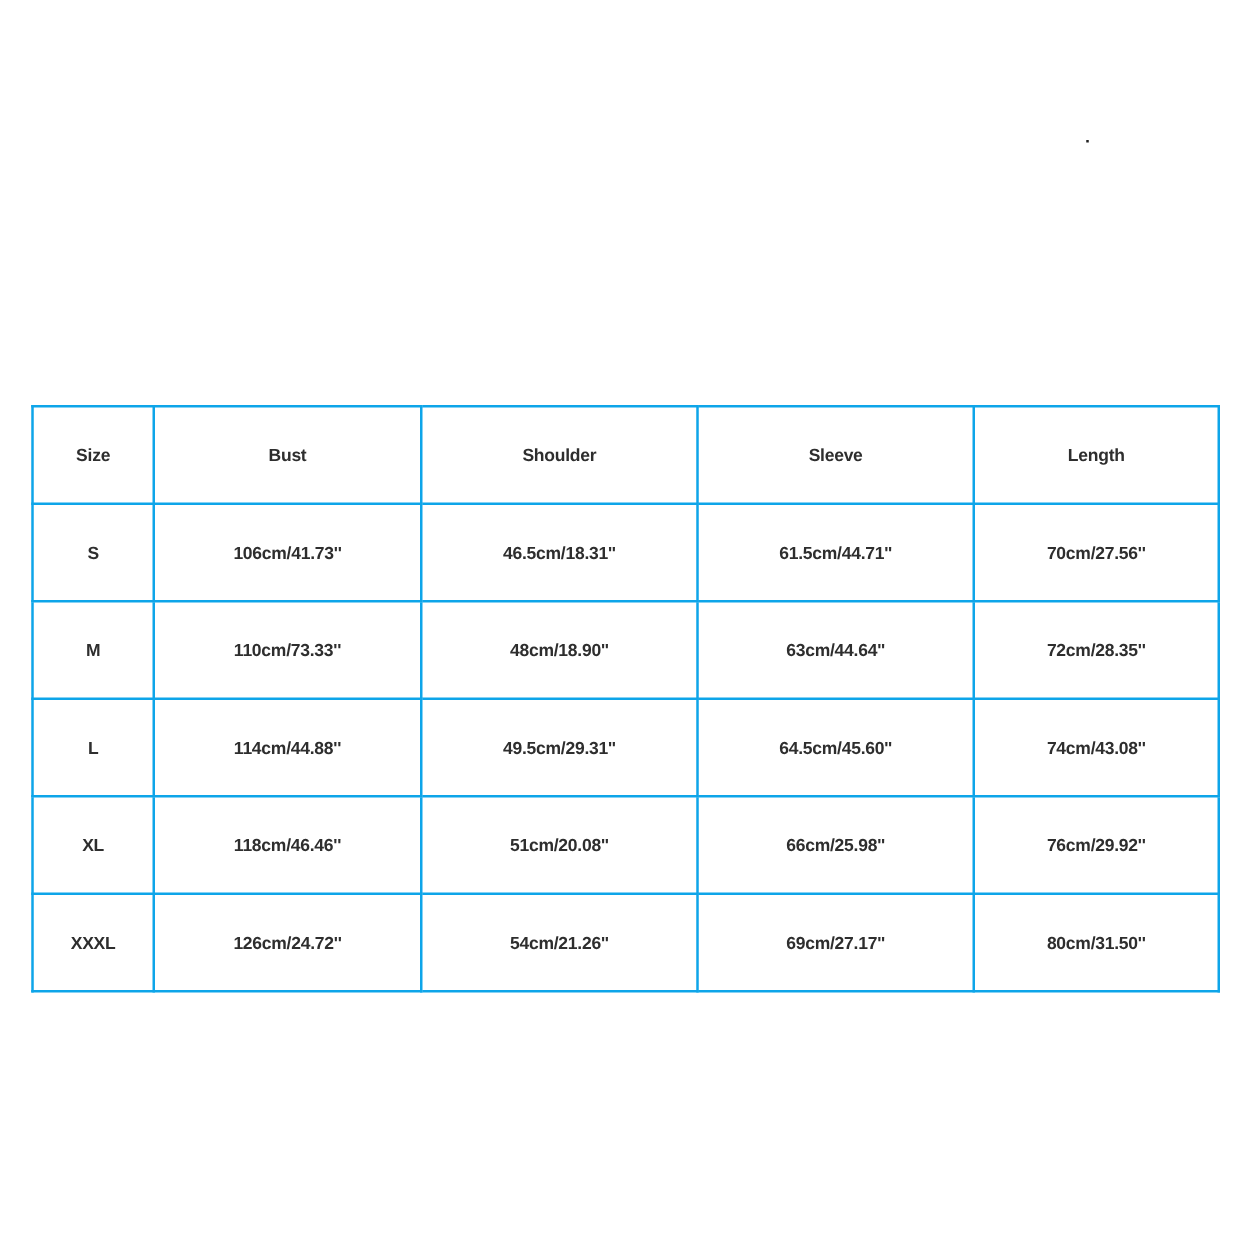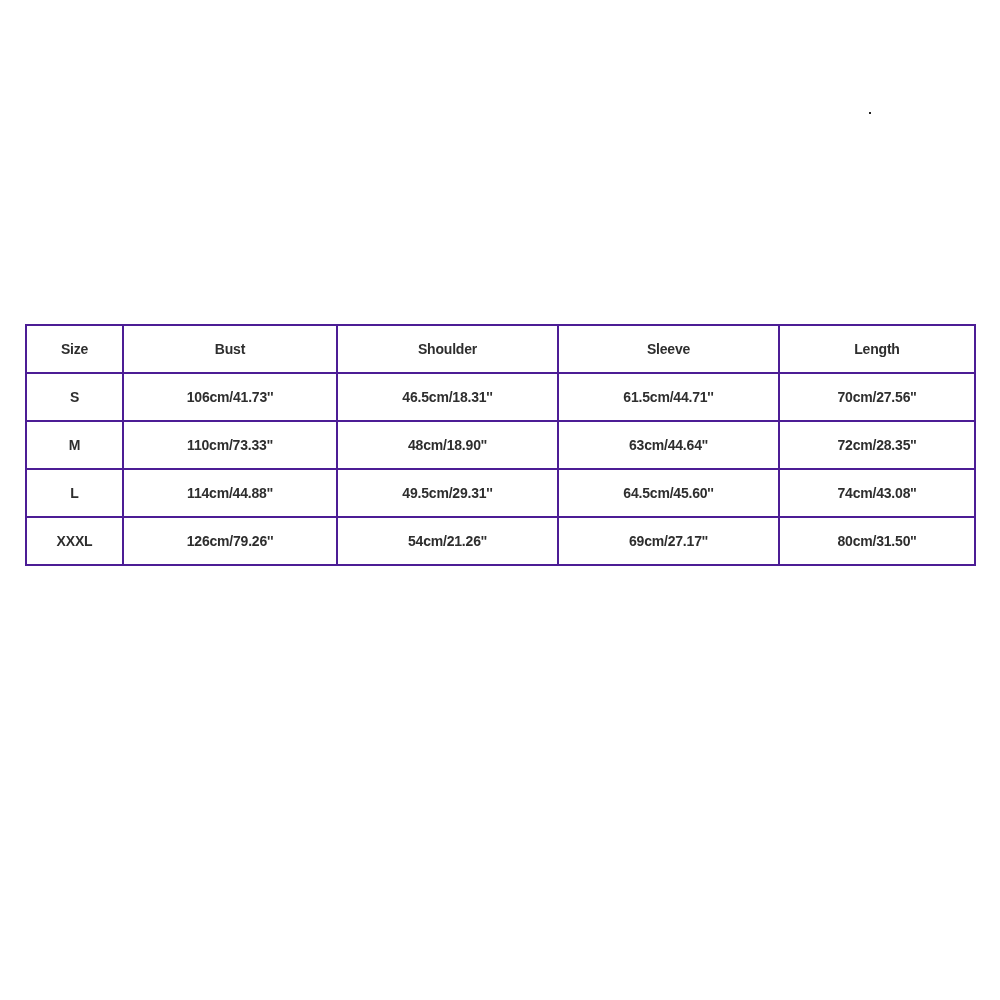--- a/index.html
+++ b/index.html
@@ -26,23 +26,23 @@
       position: absolute;
       left: 25px;
       top: 324px;
       width: 950px;
       border-collapse: collapse;
       table-layout: fixed;
       background: #ffffff;
     }
     .size-table th,
     .size-table td {
-      border: 2px solid #4c1d95;
+      border: 2px solid #0ea5e9;
       height: 46px;
-      padding: 0;
+      padding: 15px;
       text-align: center;
       vertical-align: middle;
       font-size: 14px;
       font-weight: bold;
       color: #2e2e2e;
       letter-spacing: -0.2px;
     }
     .col-size { width: 97px; }
     .col-bust { width: 214px; }
     .col-shoulder { width: 221px; }
@@ -87,20 +87,27 @@
       <td>72cm/28.35''</td>
     </tr>
     <tr>
       <td>L</td>
       <td>114cm/44.88''</td>
       <td>49.5cm/29.31''</td>
       <td>64.5cm/45.60''</td>
       <td>74cm/43.08''</td>
     </tr>
     <tr>
+      <td>XL</td>
+      <td>118cm/46.46''</td>
+      <td>51cm/20.08''</td>
+      <td>66cm/25.98''</td>
+      <td>76cm/29.92''</td>
+    </tr>
+    <tr>
       <td>XXXL</td>
-      <td>126cm/79.26''</td>
+      <td>126cm/24.72''</td>
       <td>54cm/21.26''</td>
       <td>69cm/27.17''</td>
       <td>80cm/31.50''</td>
     </tr>
   </tbody>
 </table>
 
 </body></html>

